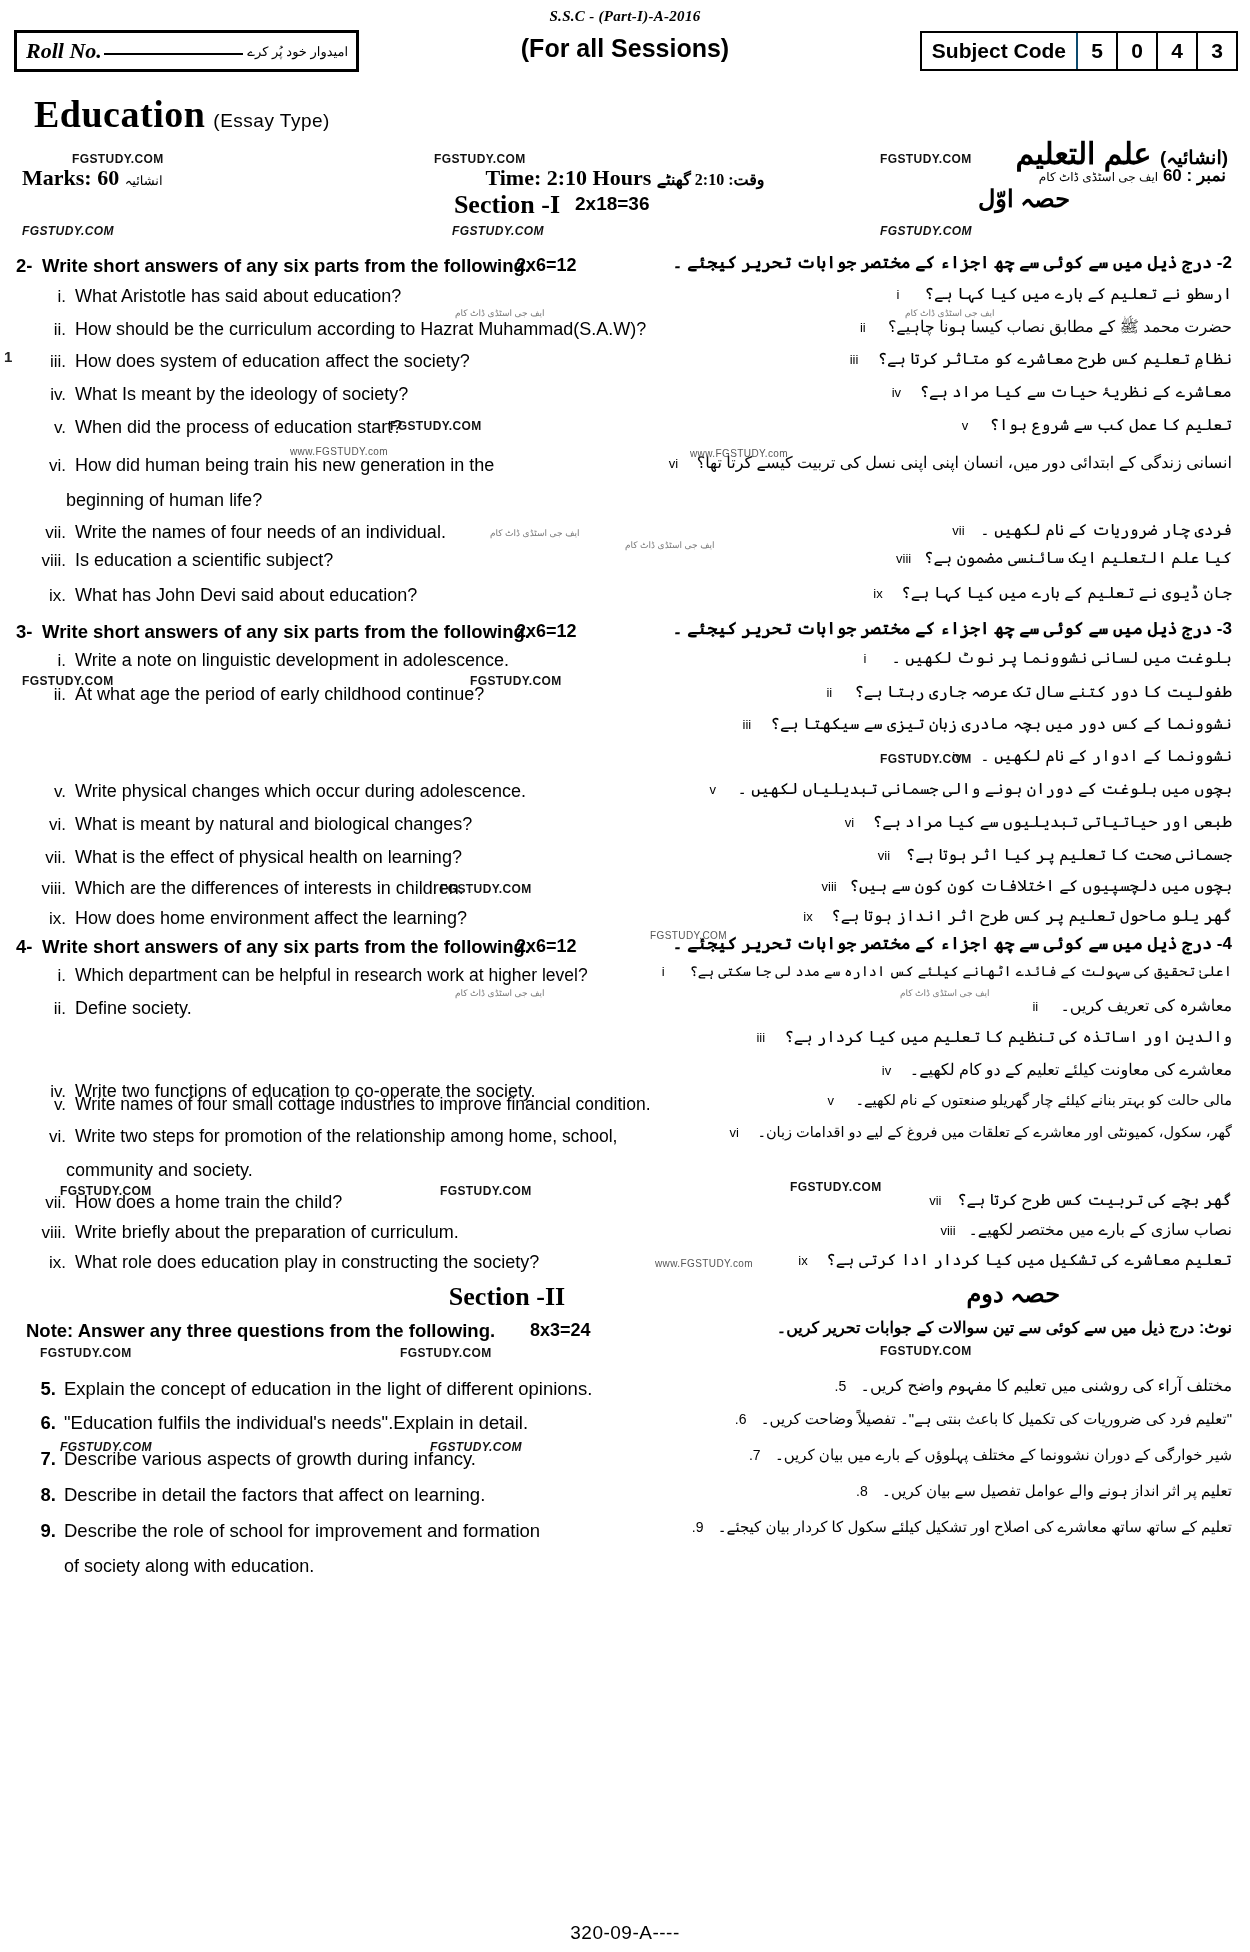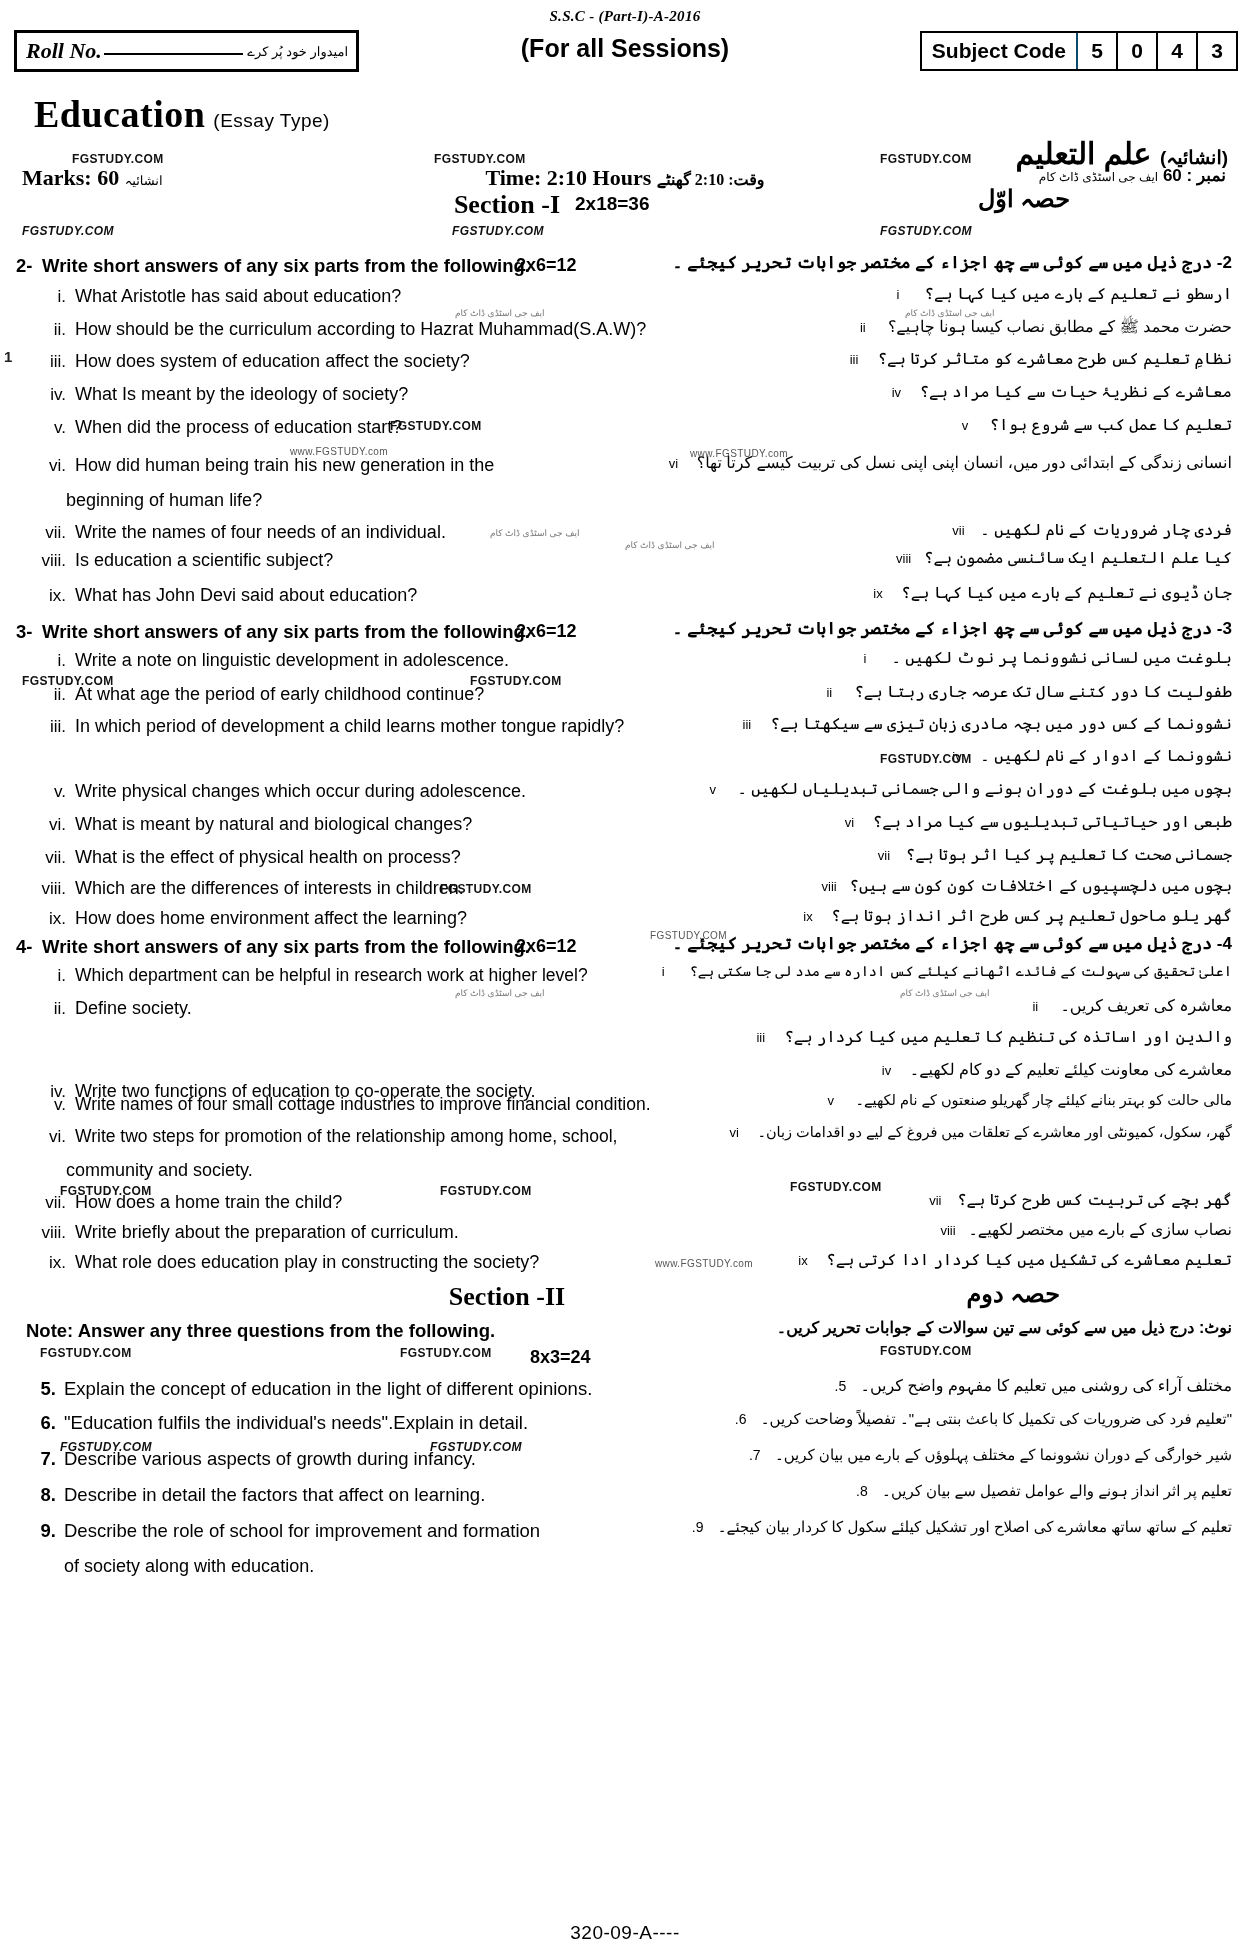--- a/index.html
+++ b/index.html
@@ -456,23 +456,20 @@
   <div class="wm" style="top:674px; left:22px;">FGSTUDY.COM</div>
   <div class="wm" style="top:674px; left:470px;">FGSTUDY.COM</div>
 
   <div class="item" style="top:684px; left:30px;">
     <span class="rn">ii.</span><span>At what age the period of early childhood continue?</span>
   </div>
   <div class="item-ur" style="top:682px;">
     <span>طفولیت کا دور کتنے سال تک عرصہ جاری رہتا ہے؟</span><span class="rn-ur">ii</span>
   </div>
 
-  <div class="item" style="top:716px; left:30px;">
-    <span class="rn">iii.</span><span>In which period of development a child learns mother tongue rapidly?</span>
-  </div>
   <div class="item-ur" style="top:714px;">
     <span>نشوونما کے کس دور میں بچہ مادری زبان تیزی سے سیکھتا ہے؟</span><span class="rn-ur">iii</span>
   </div>
 
   <div class="item-ur" style="top:746px;">
     <span>نشوونما کے ادوار کے نام لکھیں ۔</span><span class="rn-ur">iv</span>
   </div>
   <div class="wm" style="top:752px; left:880px;">FGSTUDY.COM</div>
 
   <div class="item" style="top:781px; left:30px;">
@@ -483,21 +480,21 @@
   </div>
 
   <div class="item" style="top:814px; left:30px;">
     <span class="rn">vi.</span><span>What is meant by natural and biological changes?</span>
   </div>
   <div class="item-ur" style="top:812px;">
     <span>طبعی اور حیاتیاتی تبدیلیوں سے کیا مراد ہے؟</span><span class="rn-ur">vi</span>
   </div>
 
   <div class="item" style="top:847px; left:30px;">
-    <span class="rn">vii.</span><span>What is the effect of physical health on process?</span>
+    <span class="rn">vii.</span><span>What is the effect of physical health on learning?</span>
   </div>
   <div class="item-ur" style="top:845px;">
     <span>جسمانی صحت کا تعلیم پر کیا اثر ہوتا ہے؟</span><span class="rn-ur">vii</span>
   </div>
 
   <div class="item" style="top:878px; left:30px;">
     <span class="rn">viii.</span><span>Which are the differences of interests in children.</span>
   </div>
   <div class="item-ur" style="top:876px;">
     <span>بچوں میں دلچسپیوں کے اختلافات کون کون سے ہیں؟</span><span class="rn-ur">viii</span>
@@ -586,21 +583,21 @@
   </div>
   <div class="wm small" style="top:1258px; left:655px;">www.FGSTUDY.com</div>
 
   <div class="section-head" style="top:1282px;">Section -II</div>
   <div class="section-head-ur" style="top:1280px; right:190px;">حصہ دوم</div>
 
   <div class="note-line" style="top:1320px; left:26px;">
     <span>Note:</span>
     <span>Answer any three questions from the following.</span>
   </div>
-  <div class="q-marks" style="top:1320px; left:530px;margin-top:27px;">8x3=24</div>
+  <div class="q-marks" style="top:1320px; left:530px;">8x3=24</div>
   <div class="q-head-ur" style="top:1318px; font-size:16px;">نوٹ: درج ذیل میں سے کوئی سے تین سوالات کے جوابات تحریر کریں۔</div>
 
   <div class="wm" style="top:1346px; left:40px;">FGSTUDY.COM</div>
   <div class="wm" style="top:1346px; left:400px;">FGSTUDY.COM</div>
   <div class="wm" style="top:1344px; left:880px;">FGSTUDY.COM</div>
 
   <div class="big-q" style="top:1378px; left:26px;">
     <span class="bn">5.</span><span>Explain the concept of education in the light of different opinions.</span>
   </div>
   <div class="big-q-ur" style="top:1376px;">

